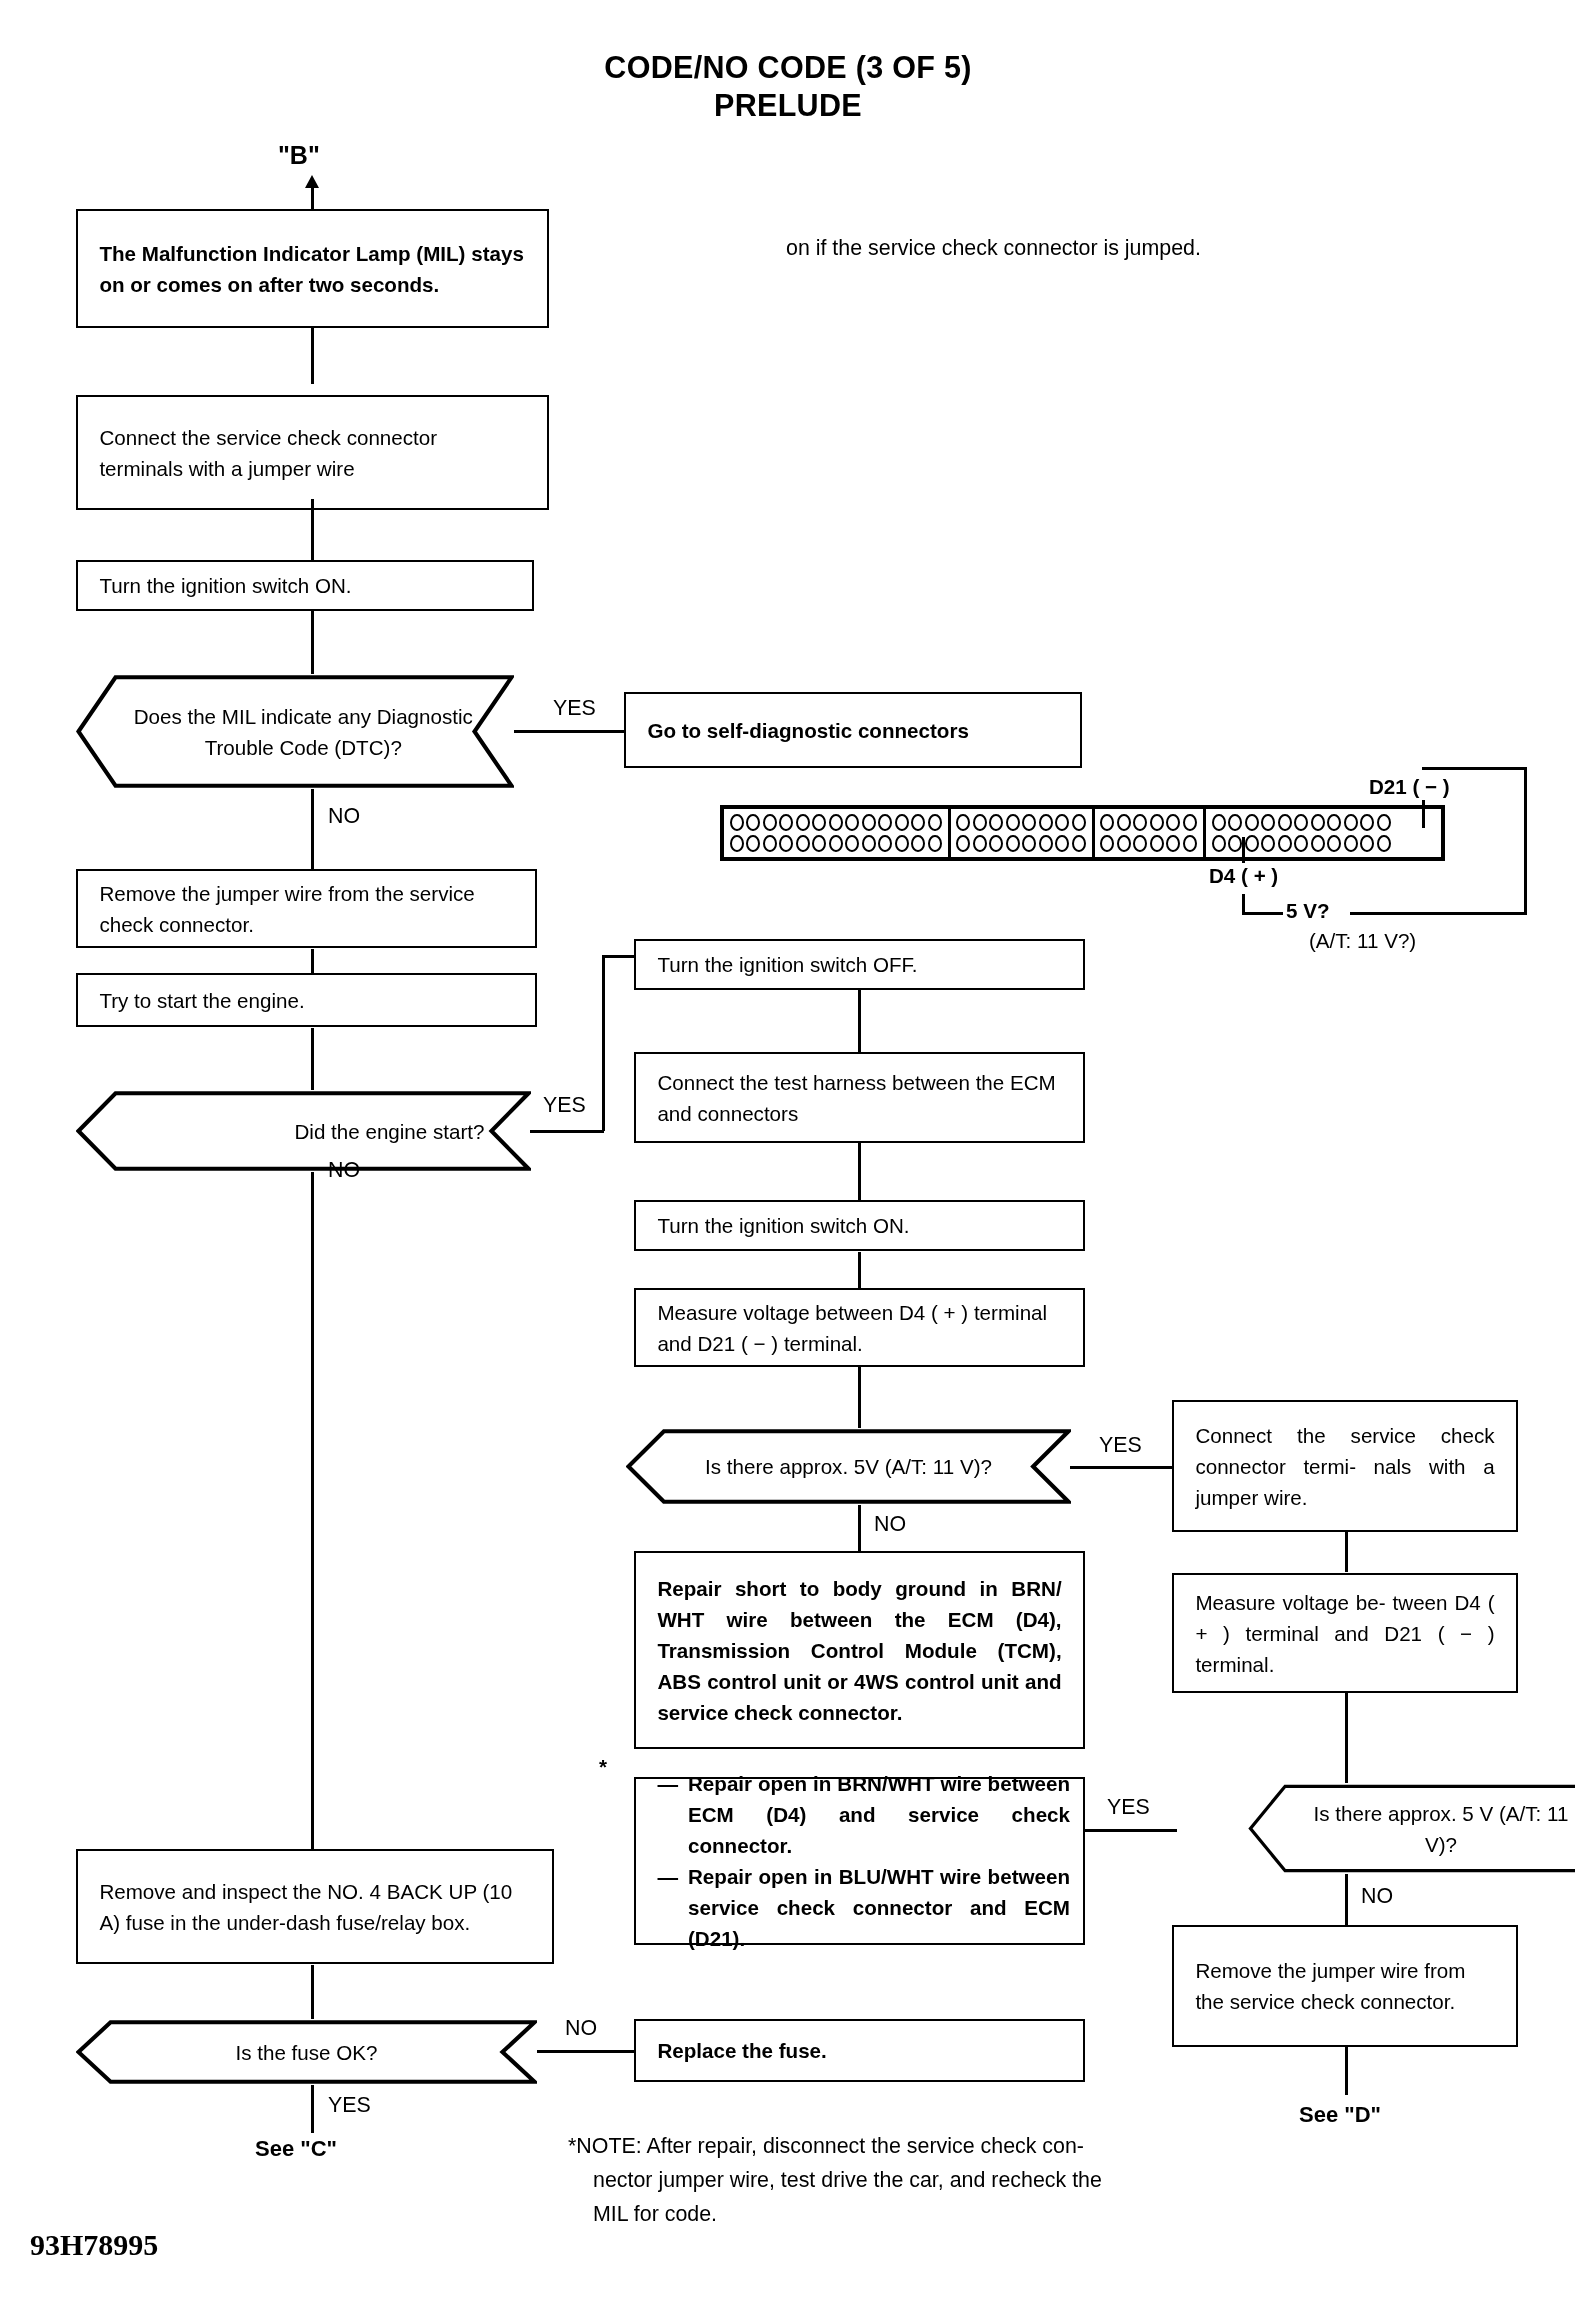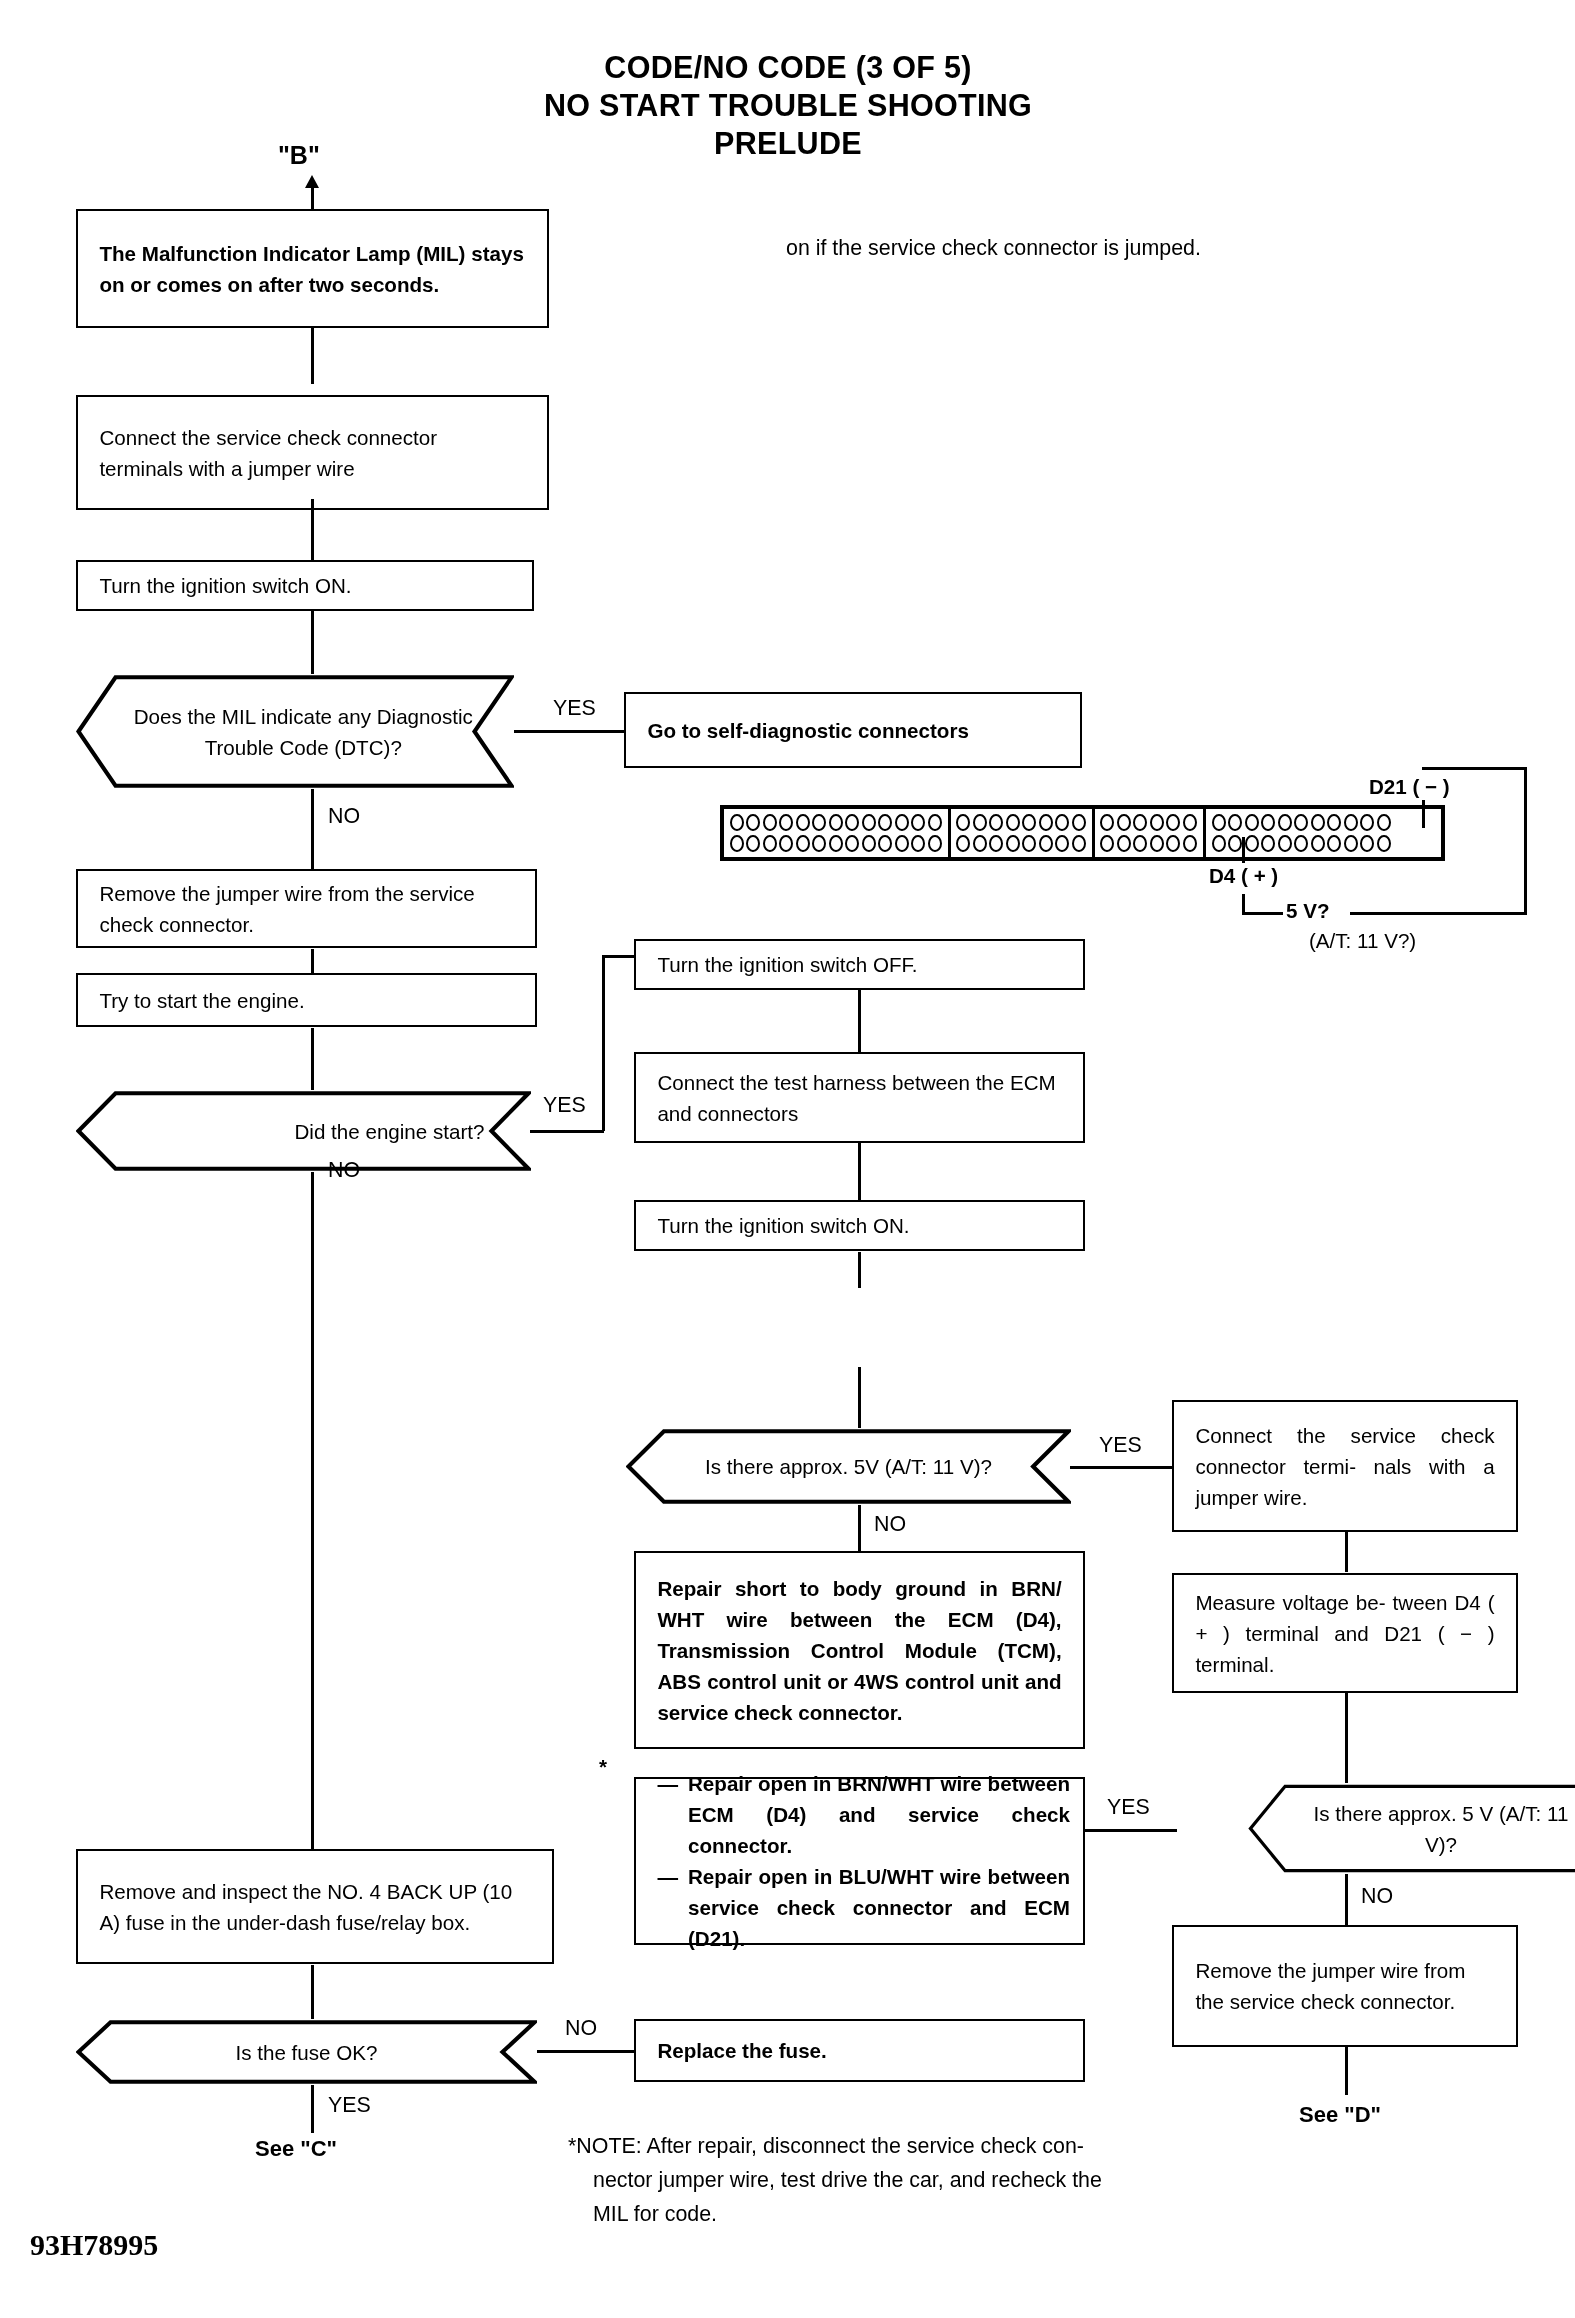--- a/index.html
+++ b/index.html
@@ -171,21 +171,20 @@
   .bl-dash { flex: 0 0 auto; }
   .bl-body { flex: 1 1 auto; text-align: justify; text-align-last: left; }
 </style>
 </head>
 <body>
 
 <div id="page">
 
   <div class="title-block">
     <div class="title-line">CODE/NO CODE (3 OF 5)</div>
-    <div class="title-line">NO START TROUBLE SHOOTING</div>
     <div class="title-line">PRELUDE</div>
   </div>
 
   <div class="ftxt b" style="left:278px; top:140px; font-size:25px;">"B"</div>
   <div class="arrow-up" style="left:305px; top:175px;"></div>
   <div class="ln lnv" style="left:311px; top:186px; height:23px;"></div>
 
   <div class="note-text" style="left:786px; top:232px; width:741px;">
     <div>on if the service check connector is jumped.</div>
   </div>
@@ -372,20 +371,23 @@
   <div class="node" style="left:634px; top:1052px; width:451px; height:91px;">
     <div class="txt">Connect the test harness between the  ECM  and  connectors</div>
   </div>
   <div class="ln lnv" style="left:858px; top:1143px; height:58px;"></div>
 
   <div class="node" style="left:634px; top:1200px; width:451px; height:51px;">
     <div class="txt">Turn the ignition switch ON.</div>
   </div>
   <div class="ln lnv" style="left:858px; top:1252px; height:36px;"></div>
 
+  <div class="node" style="left:634px; top:1288px; width:451px; height:79px;">
+    <div class="txt">Measure voltage between D4 ( + ) terminal and D21 ( − ) terminal.</div>
+  </div>
   <div class="ln lnv" style="left:858px; top:1367px; height:61px;"></div>
 
   <div class="decision ctr" style="left:626px; top:1428px; width:445px; height:77px;">
     <div class="hexwrap">
       <svg viewBox="0 0 540 94" preserveAspectRatio="none">
         <polygon points="3,47 46,4 537,4 494,47 537,90 46,90" fill="#fff" stroke="#000" stroke-width="5"></polygon>
       </svg>
     </div>
     <div class="dtxt" style="width:362px;">Is there approx. 5V (A/T: 11 V)?</div>
   </div>

